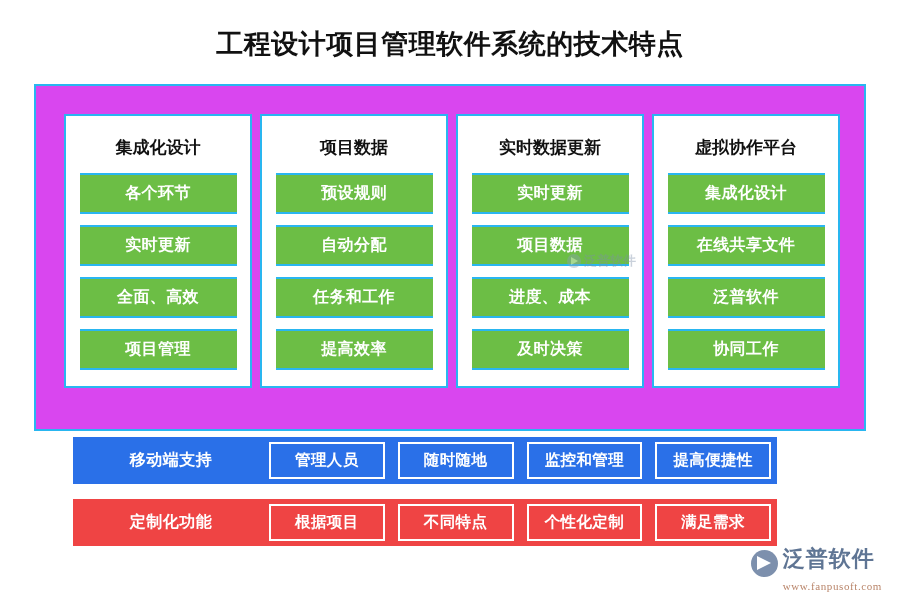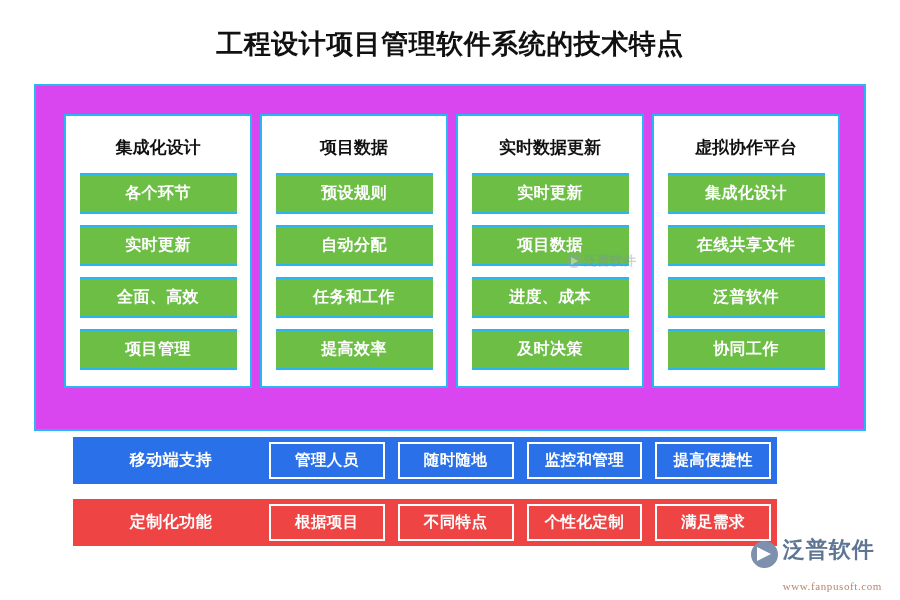--- a/index.html
+++ b/index.html
@@ -233,21 +233,21 @@
     font-weight: bold;
     color: #5f7594;
     letter-spacing: 1px;
     white-space: nowrap;
   }
   .brand-url {
     font-size: 11px;
     color: #b9856a;
     font-family: "Liberation Serif", "DejaVu Serif", serif;
     letter-spacing: 0.6px;
-    margin-top: 20px;
+    margin-top: 11px;
     white-space: nowrap;
   }
 </style>
 </head>
 <body>
 
 <div class="page-title">工程设计项目管理软件系统的技术特点</div>
 
 <div class="columns-frame">
   <div class="columns-row">

